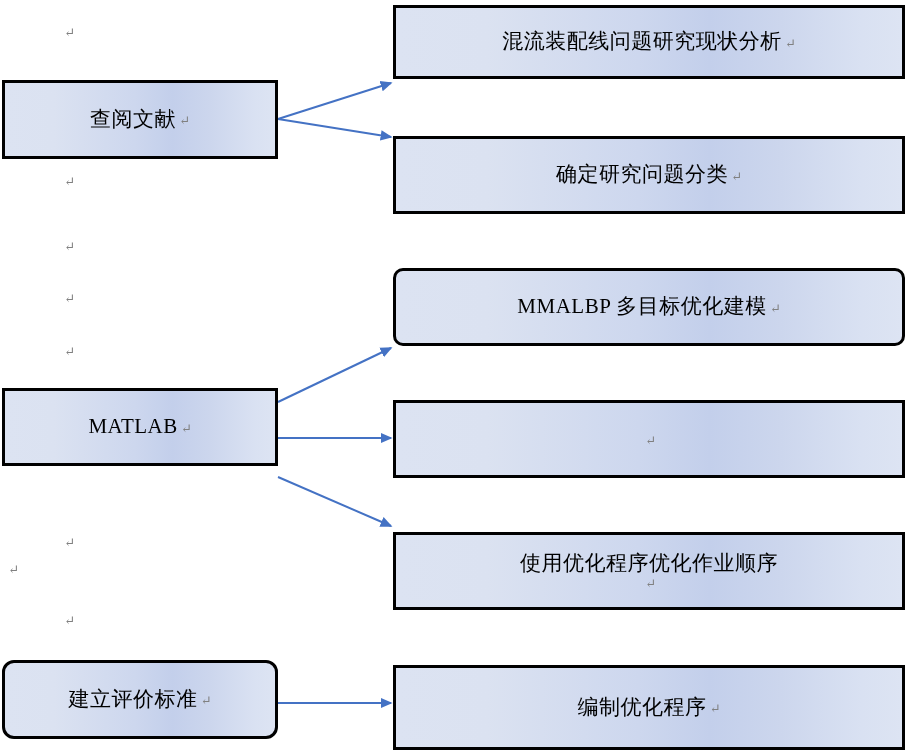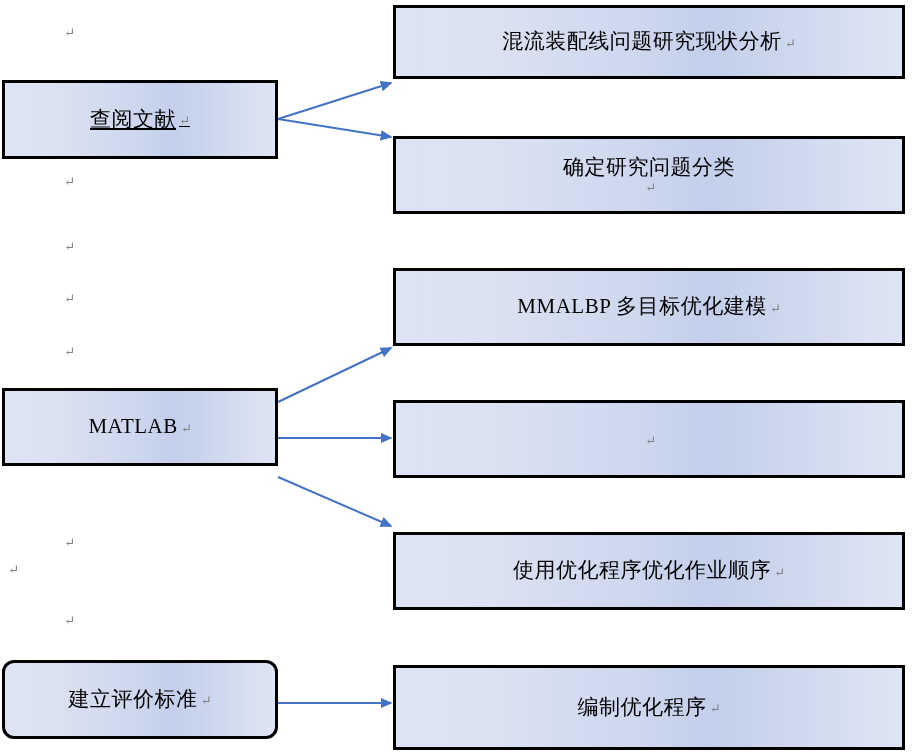--- a/index.html
+++ b/index.html
@@ -81,44 +81,44 @@
     <g id="edge-group">
         <line x1="278" y1="119" x2="391" y2="83" stroke="#4472c4" stroke-width="2" marker-end="url(#arrowhead)"></line>
         <line x1="278" y1="119" x2="391" y2="137" stroke="#4472c4" stroke-width="2" marker-end="url(#arrowhead)"></line>
         <line x1="278" y1="402" x2="391" y2="348" stroke="#4472c4" stroke-width="2" marker-end="url(#arrowhead)"></line>
         <line x1="278" y1="438" x2="391" y2="438" stroke="#4472c4" stroke-width="2" marker-end="url(#arrowhead)"></line>
         <line x1="278" y1="477" x2="391" y2="526" stroke="#4472c4" stroke-width="2" marker-end="url(#arrowhead)"></line>
         <line x1="278" y1="703" x2="391" y2="703" stroke="#4472c4" stroke-width="2" marker-end="url(#arrowhead)"></line>
       </g>
   </svg>
   <div id="node-layer">
-      <div class="node" style="left: 2px; top: 80px; width: 276px; height: 79px; text-decoration: underline;">
+      <div class="node" style="left: 2px; top: 80px; width: 276px; height: 79px;">
         <span class="label">查阅文献</span>
         <span class="pilcrow">↵</span>
       </div>
       <div class="node" style="left: 393px; top: 5px; width: 512px; height: 74px;">
         <span class="label">混流装配线问题研究现状分析</span>
         <span class="pilcrow">↵</span>
       </div>
-      <div class="node" style="left: 393px; top: 136px; width: 512px; height: 78px; flex-direction: column;">
+      <div class="node" style="left: 393px; top: 136px; width: 512px; height: 78px;">
         <span class="label">确定研究问题分类</span>
         <span class="pilcrow">↵</span>
       </div>
-      <div class="node" style="left: 393px; top: 268px; width: 512px; height: 78px;">
+      <div class="node" style="left: 393px; top: 268px; width: 512px; height: 78px; border-radius: 10px;">
         <span class="label">MMALBP 多目标优化建模</span>
         <span class="pilcrow">↵</span>
       </div>
       <div class="node" style="left: 2px; top: 388px; width: 276px; height: 78px;">
         <span class="label">MATLAB</span>
         <span class="pilcrow">↵</span>
       </div>
       <div class="node" style="left: 393px; top: 400px; width: 512px; height: 78px;">
         <span class="pilcrow">↵</span>
       </div>
-      <div class="node" style="left: 393px; top: 532px; width: 512px; height: 78px;">
+      <div class="node" style="left: 393px; top: 532px; width: 512px; height: 78px; flex-direction: column;">
         <span class="label">使用优化程序优化作业顺序</span>
         <span class="pilcrow">↵</span>
       </div>
       <div class="node" style="left: 2px; top: 660px; width: 276px; height: 79px; border-radius: 12px;">
         <span class="label">建立评价标准</span>
         <span class="pilcrow">↵</span>
       </div>
       <div class="node" style="left: 393px; top: 665px; width: 512px; height: 85px;">
         <span class="label">编制优化程序</span>
         <span class="pilcrow">↵</span>

